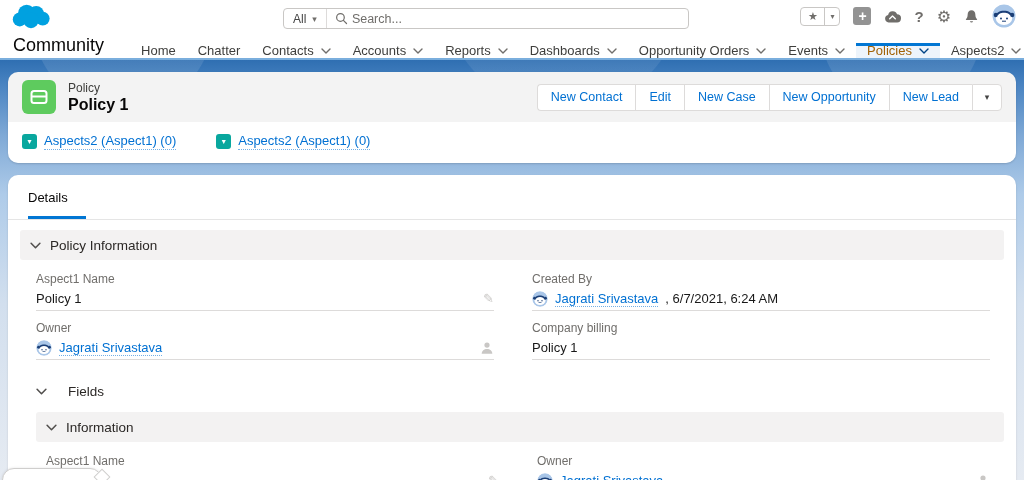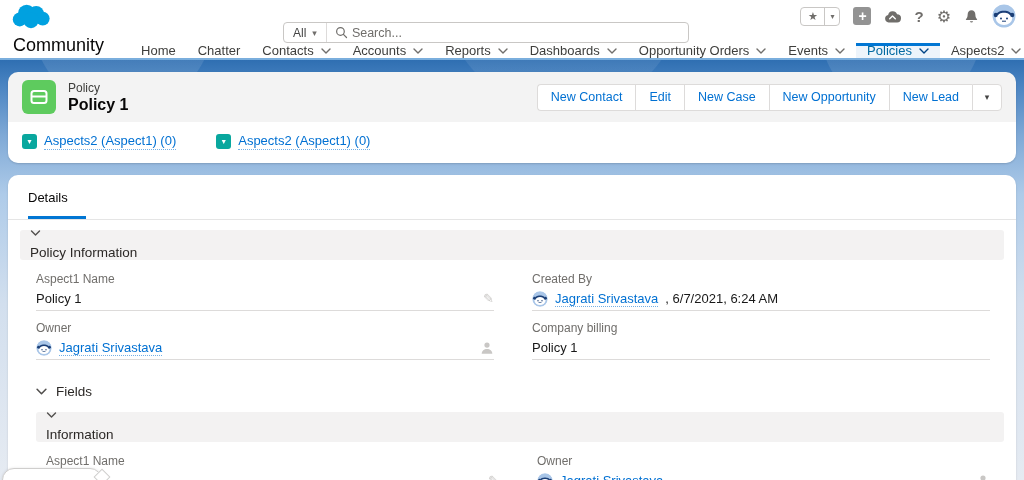--- a/index.html
+++ b/index.html
@@ -2,21 +2,21 @@
 <html><head>
 <meta charset="utf-8">
 <style>
   * { margin:0; padding:0; box-sizing:border-box; }
   html,body { width:1024px; height:480px; overflow:hidden; }
   body { font-family:"Liberation Sans", sans-serif; background:#fff; font-size:13px; color:#181818; }
 
   
   .global-header { position:relative; height:32px; background:#fff; }
   .sf-logo { position:absolute; left:10px; top:3px; }
-  .search-box { position:absolute; left:283px; top:22px; width:406px; height:21px;
+  .search-box { position:absolute; left:283px; top:8px; width:406px; height:21px;
     border:1px solid #c9c7c5; border-radius:4px; display:flex; align-items:center; background:#fff; }
   .search-scope { display:flex; align-items:center; gap:6px; padding:0 9px; height:100%;
     border-right:1px solid #dddbda; font-size:12px; color:#444; cursor:pointer; }
   .search-scope .caret { font-size:9px; color:#706e6b; }
   .search-mag { margin:0 4px 0 8px; flex:0 0 auto; }
   .search-input { border:none; outline:none; flex:1; font-size:12.5px; color:#181818;
     font-family:"Liberation Sans",sans-serif; background:transparent; }
   .search-input::placeholder { color:#706e6b; }
   .hdr-right { position:absolute; right:8px; top:0; height:32px; display:flex; align-items:center; gap:13px; }
   .fav-group { display:flex; border:1px solid #c9c7c5; border-radius:4px; height:19px; overflow:hidden; }
@@ -33,21 +33,21 @@
 
   
   .nav-bar { height:28px; background:#fff; border-bottom:2px solid #7aaedd;
     display:flex; align-items:flex-end; }
   .waffle { align-self:center; margin-right:13px; cursor:pointer; }
   .app-name { align-self:center; font-size:18px; color:#080707; margin-right:26px; white-space:nowrap; }
   .nav-items { display:flex; align-items:stretch; }
   .nav-item { display:flex; align-items:center; gap:7px; padding:0 11px; font-size:13px;
     color:#3e3e3c; cursor:pointer; white-space:nowrap; }
   .nav-item .chev { color:#706e6b; }
-  .nav-item.active { background:#edf4fb; box-shadow:inset 0 3px 0 #0176d3; color:#0369a1; }
+  .nav-item.active { background:#edf4fb; box-shadow:inset 0 3px 0 #0176d3; color:#a16207; }
   .nav-item.active .chev { color:#014486; }
 
   
   .main { position:relative; height:420px; overflow:hidden;
     background:linear-gradient(180deg,#2f6fb2 0%,#4a84c2 6%,#7fa9d6 18%,#aecbe9 32%,#d2dfee 58%,#e6ebf2 100%); }
   .main::before { content:""; position:absolute; inset:0;
     background:
       radial-gradient(circle at 12% -40px, rgba(255,255,255,.10) 0 90px, transparent 91px),
       radial-gradient(circle at 55% -70px, rgba(255,255,255,.08) 0 120px, transparent 121px),
       radial-gradient(circle at 88% -30px, rgba(255,255,255,.10) 0 80px, transparent 81px);
@@ -75,39 +75,39 @@
   .ql-label { font-size:13px; color:#0070d2; border-bottom:1px dotted rgba(0,112,210,.55);
     padding-bottom:1px; }
 
   .details-card { position:relative; margin:12px 8px 0; background:#fff; border-radius:10px 10px 0 0;
     height:340px; box-shadow:0 1px 2px rgba(0,0,0,.15); }
   .tab-row { padding:15px 20px 0; border-bottom:1px solid #e5e5e5; }
   .tab { display:inline-block; font-size:13px; font-weight:400; color:#080707;
     padding:0 18px 11px 0; border-bottom:3px solid #0176d3; cursor:pointer; }
 
   .section-bar { margin:10px 12px 0; background:#f3f2f2; border-radius:3px; height:30px;
-    display:flex; align-items:flex-start; gap:9px; padding:0 10px; cursor:pointer;flex-direction:column; }
+    display:flex; align-items:center; gap:9px; padding:0 10px; cursor:pointer; }
   .section-bar .chev, .subsec .chev { color:#514f4d; }
   .section-title { font-size:13.5px; color:#2b2826; }
 
   .fields-grid { display:grid; grid-template-columns:1fr 1fr; column-gap:38px; padding:2px 26px 0 28px; }
   .fields-grid.indent { padding-left:38px; }
   .field { padding-top:10px; }
   .f-label { font-size:12px; color:#706e6b; margin-bottom:4px; }
   .f-value { display:flex; align-items:center; gap:7px; min-height:21px; padding-bottom:3px;
     border-bottom:1px solid #dddbda; font-size:13px; color:#181818; }
   .f-spacer { flex:1; }
   .pencil { color:#c9c7c5; font-size:13px; cursor:pointer; }
   .owner-ico { cursor:pointer; display:flex; }
   .f-link { color:#0070d2; text-decoration:none; border-bottom:1px dotted rgba(0,112,210,.55);
     cursor:pointer; }
   .f-avatar { flex:0 0 auto; border-radius:50%; overflow:hidden; width:16px; height:16px; }
 
   .subsec { margin:24px 12px 0 28px; display:flex; align-items:center; gap:9px; cursor:pointer; }
-  .subsec-title { font-size:13.5px; color:#2b2826; }
+  .subsec-title { font-size:13.5px; color:#2b2826;margin-left:12px; }
   .info-bar { margin:13px 12px 0 28px; }
 
   .docked-cutoff { position:absolute; left:2px; bottom:-12px; width:100px; height:24px;
     background:#fff; border:1px solid #cfcecd; border-radius:12px; box-shadow:0 0 3px rgba(0,0,0,.1); }
   .docked-cutoff::after { content:""; position:absolute; right:-7px; top:2px; width:10px; height:10px;
     background:#fff; border:1px solid #cfcecd; transform:rotate(45deg); }
 </style>
 </head>
 <body>
 

